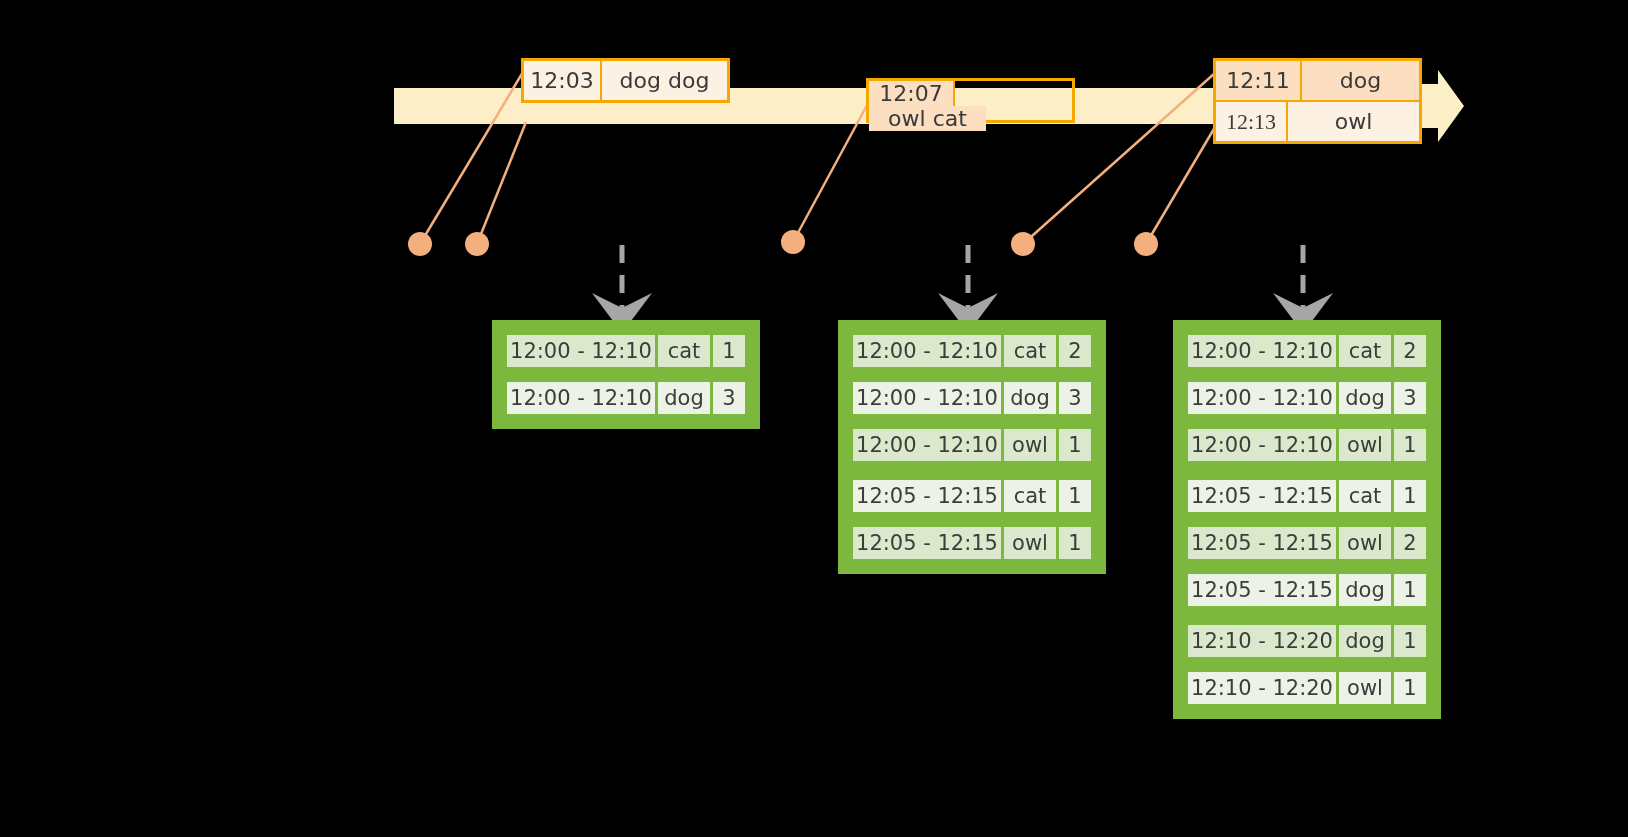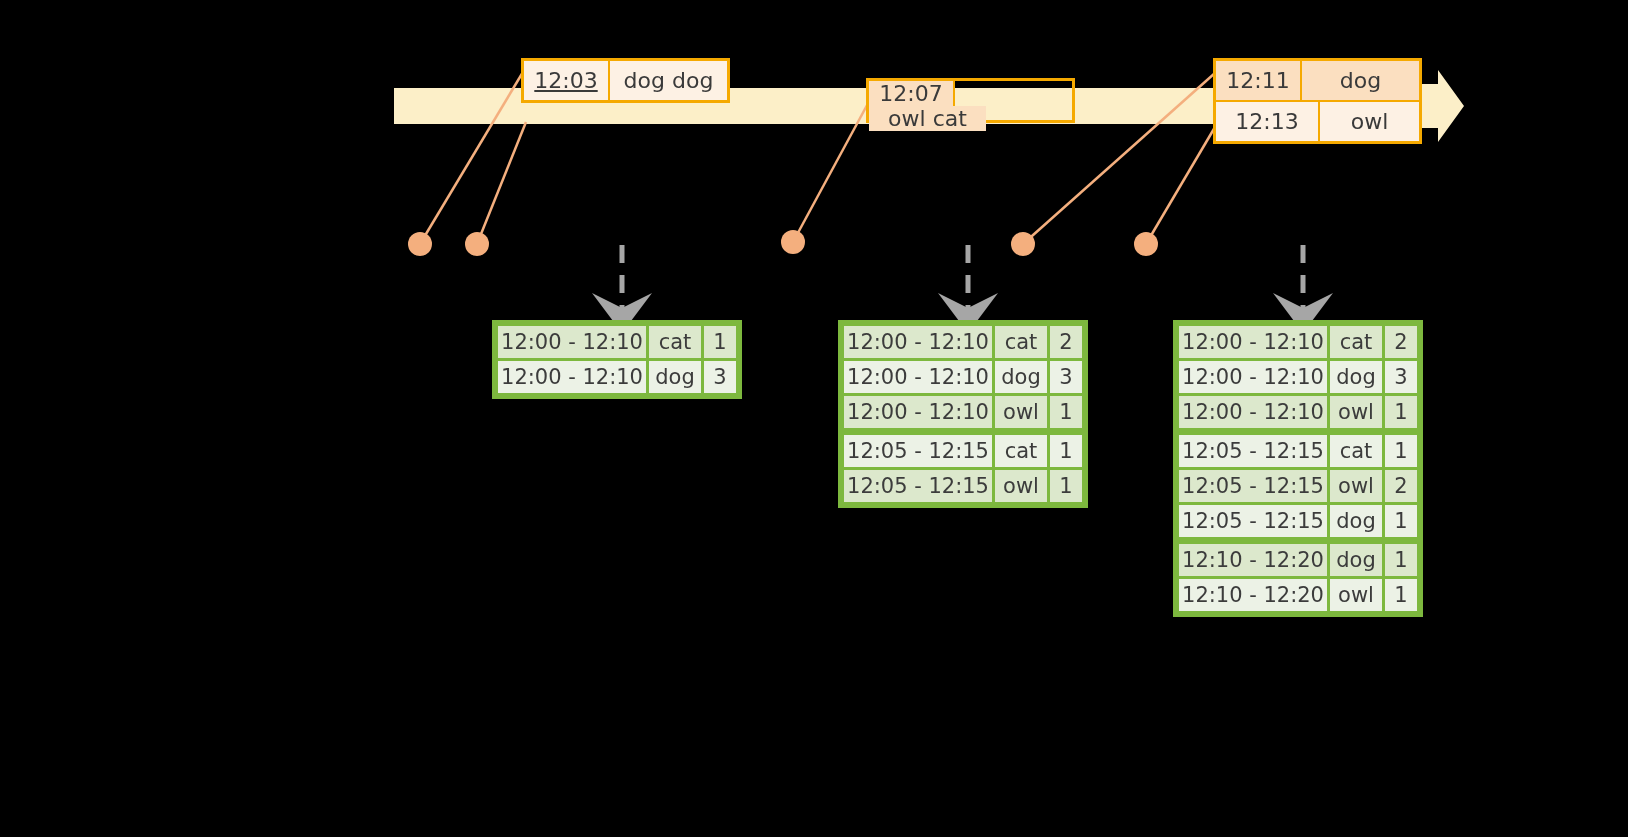--- a/index.html
+++ b/index.html
@@ -36,21 +36,21 @@
   .shade-b .ev-time,.shade-b .ev-words{background:#FDF1E4;}
 
   
   .res-table{
     position:absolute;
     border:4px solid #7DB83E;
     box-sizing:border-box;
     display:flex;flex-direction:column;
     z-index:5;
     background:#7DB83E;
-    gap:3px;padding:2px;
+    gap:15px;padding:11px;
   }
   .res-row{display:flex;gap:3px;}
   .res-row.group-break{margin-top:4px;}
   .rc{
     display:flex;align-items:center;justify-content:center;
     font-size:21px;color:#3c3c3c;box-sizing:border-box;height:32px;
   }
   .band-a .rc{background:#DCE8CC;}
   .band-b .rc{background:#ECF2E6;}
 </style>
@@ -86,37 +86,37 @@
       </marker>
     </defs>
   <line x1="622" y1="245" x2="622" y2="313" stroke="#A6A6A6" stroke-width="5" stroke-dasharray="18 12" marker-end="url(#dashhead)"></line>
       <line x1="968" y1="245" x2="968" y2="313" stroke="#A6A6A6" stroke-width="5" stroke-dasharray="18 12" marker-end="url(#dashhead)"></line>
       <line x1="1303" y1="245" x2="1303" y2="313" stroke="#A6A6A6" stroke-width="5" stroke-dasharray="18 12" marker-end="url(#dashhead)"></line>
     </svg>
 
   <div id="events-host">
       <div class="event-box" style="left: 521px; top: 58px; width: 209px;">
         <div class="event-row shade-b" style="height: 39px;">
-          <div class="ev-time" style="width: 86px; text-decoration: underline;">12:03</div>
+          <div class="ev-time" style="width: 78px;">12:03</div>
           <div class="ev-words" style="width: 117px;">dog dog</div>
         </div>
       </div>
       <div class="event-box" style="left: 866px; top: 78px; width: 209px;">
         <div class="event-row shade-a" style="height: 39px; flex-direction: column;">
           <div class="ev-time" style="width: 86px;">12:07</div>
           <div class="ev-words" style="width: 117px;">owl cat</div>
         </div>
       </div>
       <div class="event-box" style="left: 1213px; top: 58px; width: 209px;">
         <div class="event-row shade-a" style="height: 39px;">
           <div class="ev-time" style="width: 86px;">12:11</div>
           <div class="ev-words" style="width: 117px;">dog</div>
         </div>
         <div class="event-row shade-b" style="height: 39px;">
-          <div class="ev-time" style="width: 104px;">12:13</div>
+          <div class="ev-time" style="width: 72px; font-family: Liberation Serif, serif;">12:13</div>
           <div class="ev-words" style="width: 117px;">owl</div>
         </div>
       </div>
     </div>
 
   <div id="tables-host">
       <div class="res-table" style="left: 492px; top: 320px;">
         <div class="res-row band-a">
           <div class="rc" style="width: 148px;">12:00 - 12:10</div>
           <div class="rc" style="width: 52px;">cat</div>

